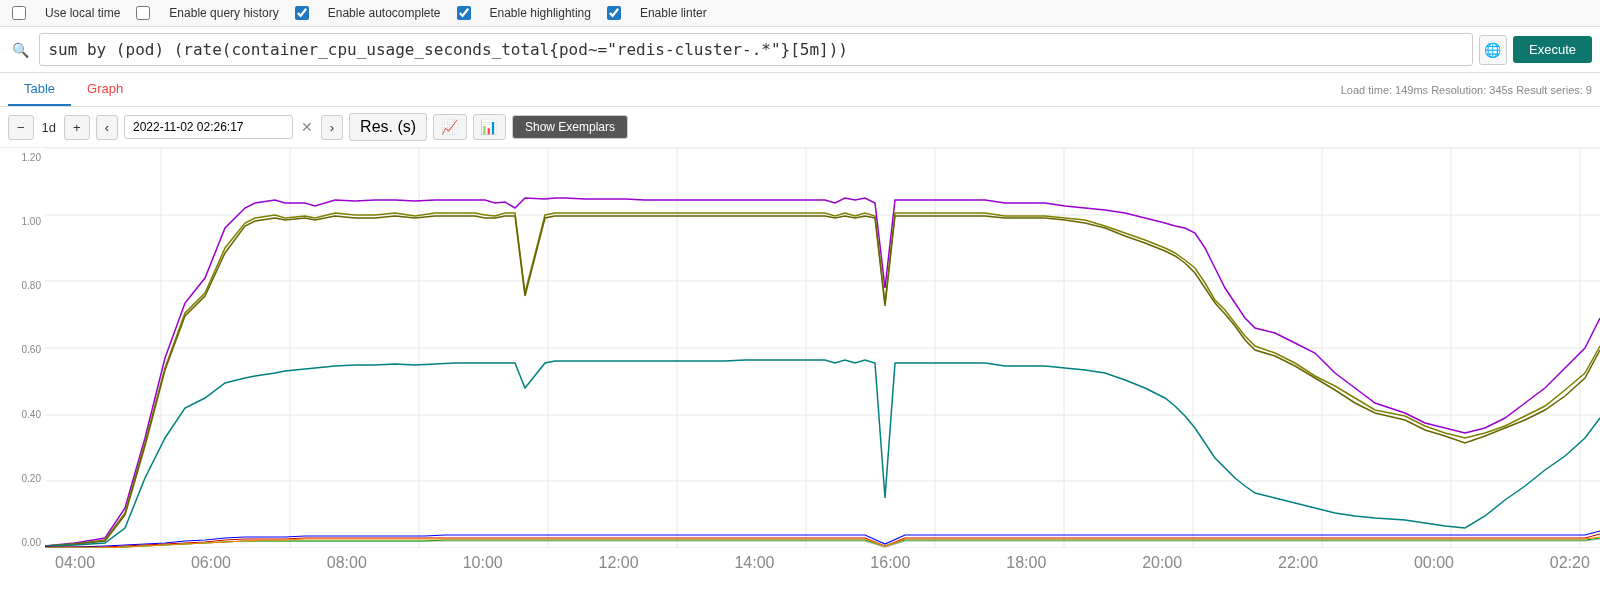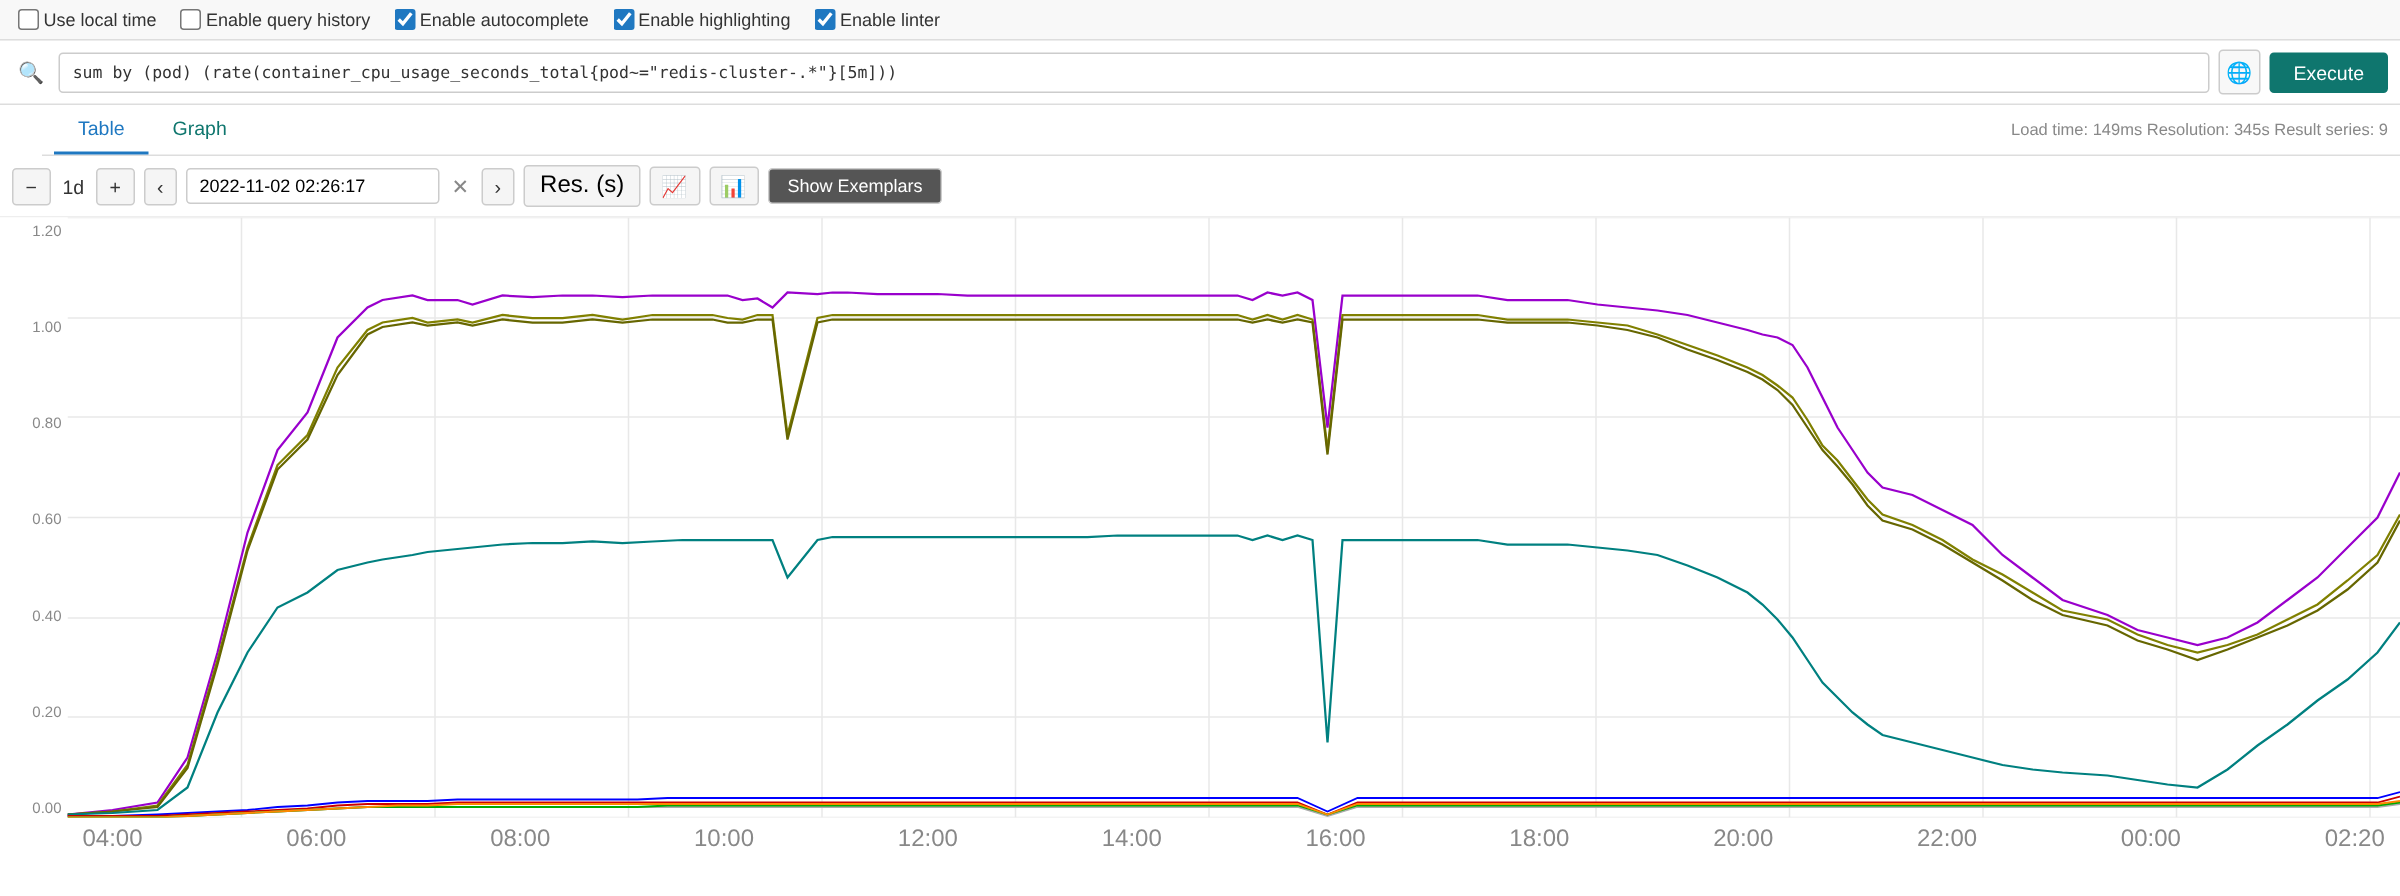--- a/index.html
+++ b/index.html
@@ -10,21 +10,21 @@
       display: flex;
       align-items: center;
       gap: 16px;
       padding: 6px 12px;
       border-bottom: 1px solid #ddd;
       background: #f8f8f8;
     }
     .toolbar-item {
       display: flex;
       align-items: center;
-      gap: 3px;
+      gap: 19px;
       font-size: 12px;
       color: #333;
     }
     .toolbar-item input[type="checkbox"] {
       width: 14px; height: 14px;
     }
     .checkbox-blue:checked { accent-color: #1f78c1; }
 
     
     .search-row {
@@ -37,21 +37,21 @@
     .search-icon-wrap {
       color: #888;
       font-size: 14px;
       padding: 0 4px;
     }
     .query-input {
       flex: 1;
       border: 1px solid #ccc;
       border-radius: 3px;
       padding: 6px 8px;
-      font-size: 11px;
+      font-size: 16px;
       font-family: monospace;
       color: #333;
       background: #fff;
       outline: none;
     }
     .globe-btn {
       border: 1px solid #ccc;
       background: #f8f8f8;
       border-radius: 3px;
       width: 28px; height: 30px;
@@ -70,31 +70,30 @@
       white-space: nowrap;
     }
 
     
     .tabs-row {
       display: flex;
       align-items: center;
       justify-content: space-between;
       padding: 0 8px;
       border-bottom: 1px solid #ddd;
-      margin-left: 28px;
     }
     .tabs-left {
       display: flex;
     }
     .tab {
       padding: 8px 16px;
       cursor: pointer;
       font-size: 13px;
       border-bottom: 2px solid transparent;
-      color: #0f766e;
+      color: #ef4444;
     }
     .tab.active {
       border-bottom: 2px solid #1f78c1;
       color: #1f78c1;
       font-weight: 500;
     }
     .tab-meta {
       font-size: 11px;
       color: #888;
       padding: 8px 0;

